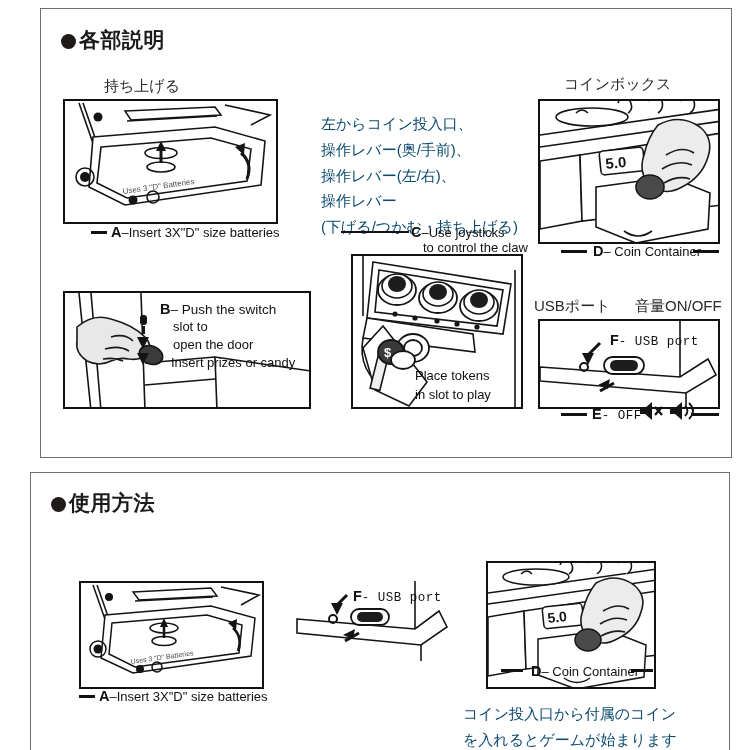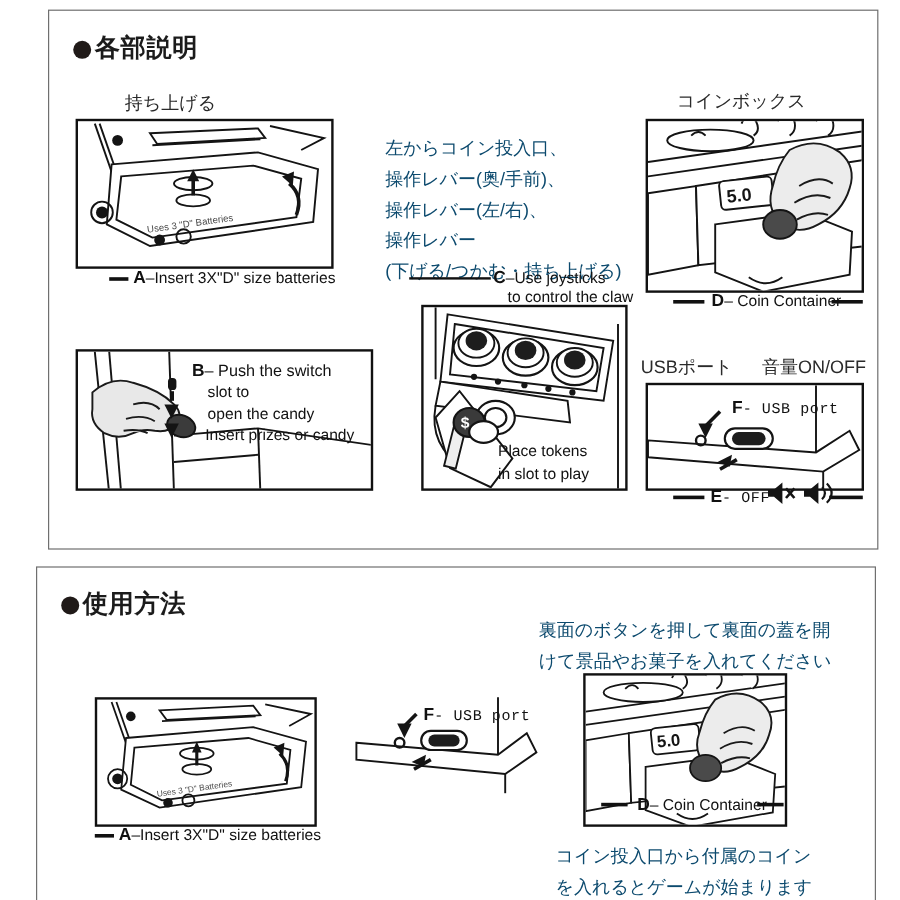--- a/index.html
+++ b/index.html
@@ -147,21 +147,21 @@
           <rect x="75" y="22" width="7" height="10" rx="3"></rect>
           <rect x="77" y="33" width="3" height="8"></rect>
           <path d="M72 44 l12 0 l-6 12 z"></path>
           <path d="M72 60 l12 0 l-6 12 z"></path>
         </g>
       </svg>
       <div class="en-label" style="left:95px; top:7px; font-size:13.5px;">
         <span class="key">B</span><span>– Push the switch</span>
       </div>
       <div class="en-label" style="left:108px; top:26px;">slot to</div>
-      <div class="en-label" style="left:108px; top:44px;">open the candy</div>
+      <div class="en-label" style="left:108px; top:44px;">open the door</div>
       <div class="en-label" style="left:106px; top:62px;">Insert prizes or candy</div>
     </div>
 
     <div class="jp-body" style="left:280px; top:102px; width:200px;">左からコイン投入口、
 操作レバー(奥/手前)、
 操作レバー(左/右)、
 操作レバー
 (下げる/つかむ・持ち上げる)</div>
 
     <div class="caption-rule" style="left:300px; top:222px; width:68px; height:2px;"></div>
@@ -287,22 +287,20 @@
       <path d="M17 5 q5 5 0 10 M21 2 q8 8 0 16" stroke="#141414" stroke-width="1.8" fill="none"></path>
     </svg>
   </div>
 
   <div class="card" id="card-usage">
 
     <div class="section-heading" style="left:20px; top:16px;">
       <span class="bullet-dot"></span><span>使用方法</span>
     </div>
 
-    <div class="jp-body" style="left:418px; top:40px; width:280px;">裏面のボタンを押して裏面の蓋を開
-けて景品やお菓子を入れてください</div>
     <div class="jp-body" style="left:432px; top:228px; width:280px;">コイン投入口から付属のコイン
 を入れるとゲームが始まります</div>
 
     <div class="panel" id="p-battery2" style="left:48px; top:108px; width:185px; height:108px;">
       <svg width="185" height="108" viewBox="0 0 185 108">
         <g fill="none" stroke="#141414" stroke-width="1.5">
           <line x1="12" y1="2" x2="26" y2="42"></line>
           <line x1="16" y1="2" x2="30" y2="42"></line>
           <path d="M52 9 L130 5 L136 13 L58 17 Z" fill="#fff"></path>
           <path d="M54 18 L132 14"></path>

